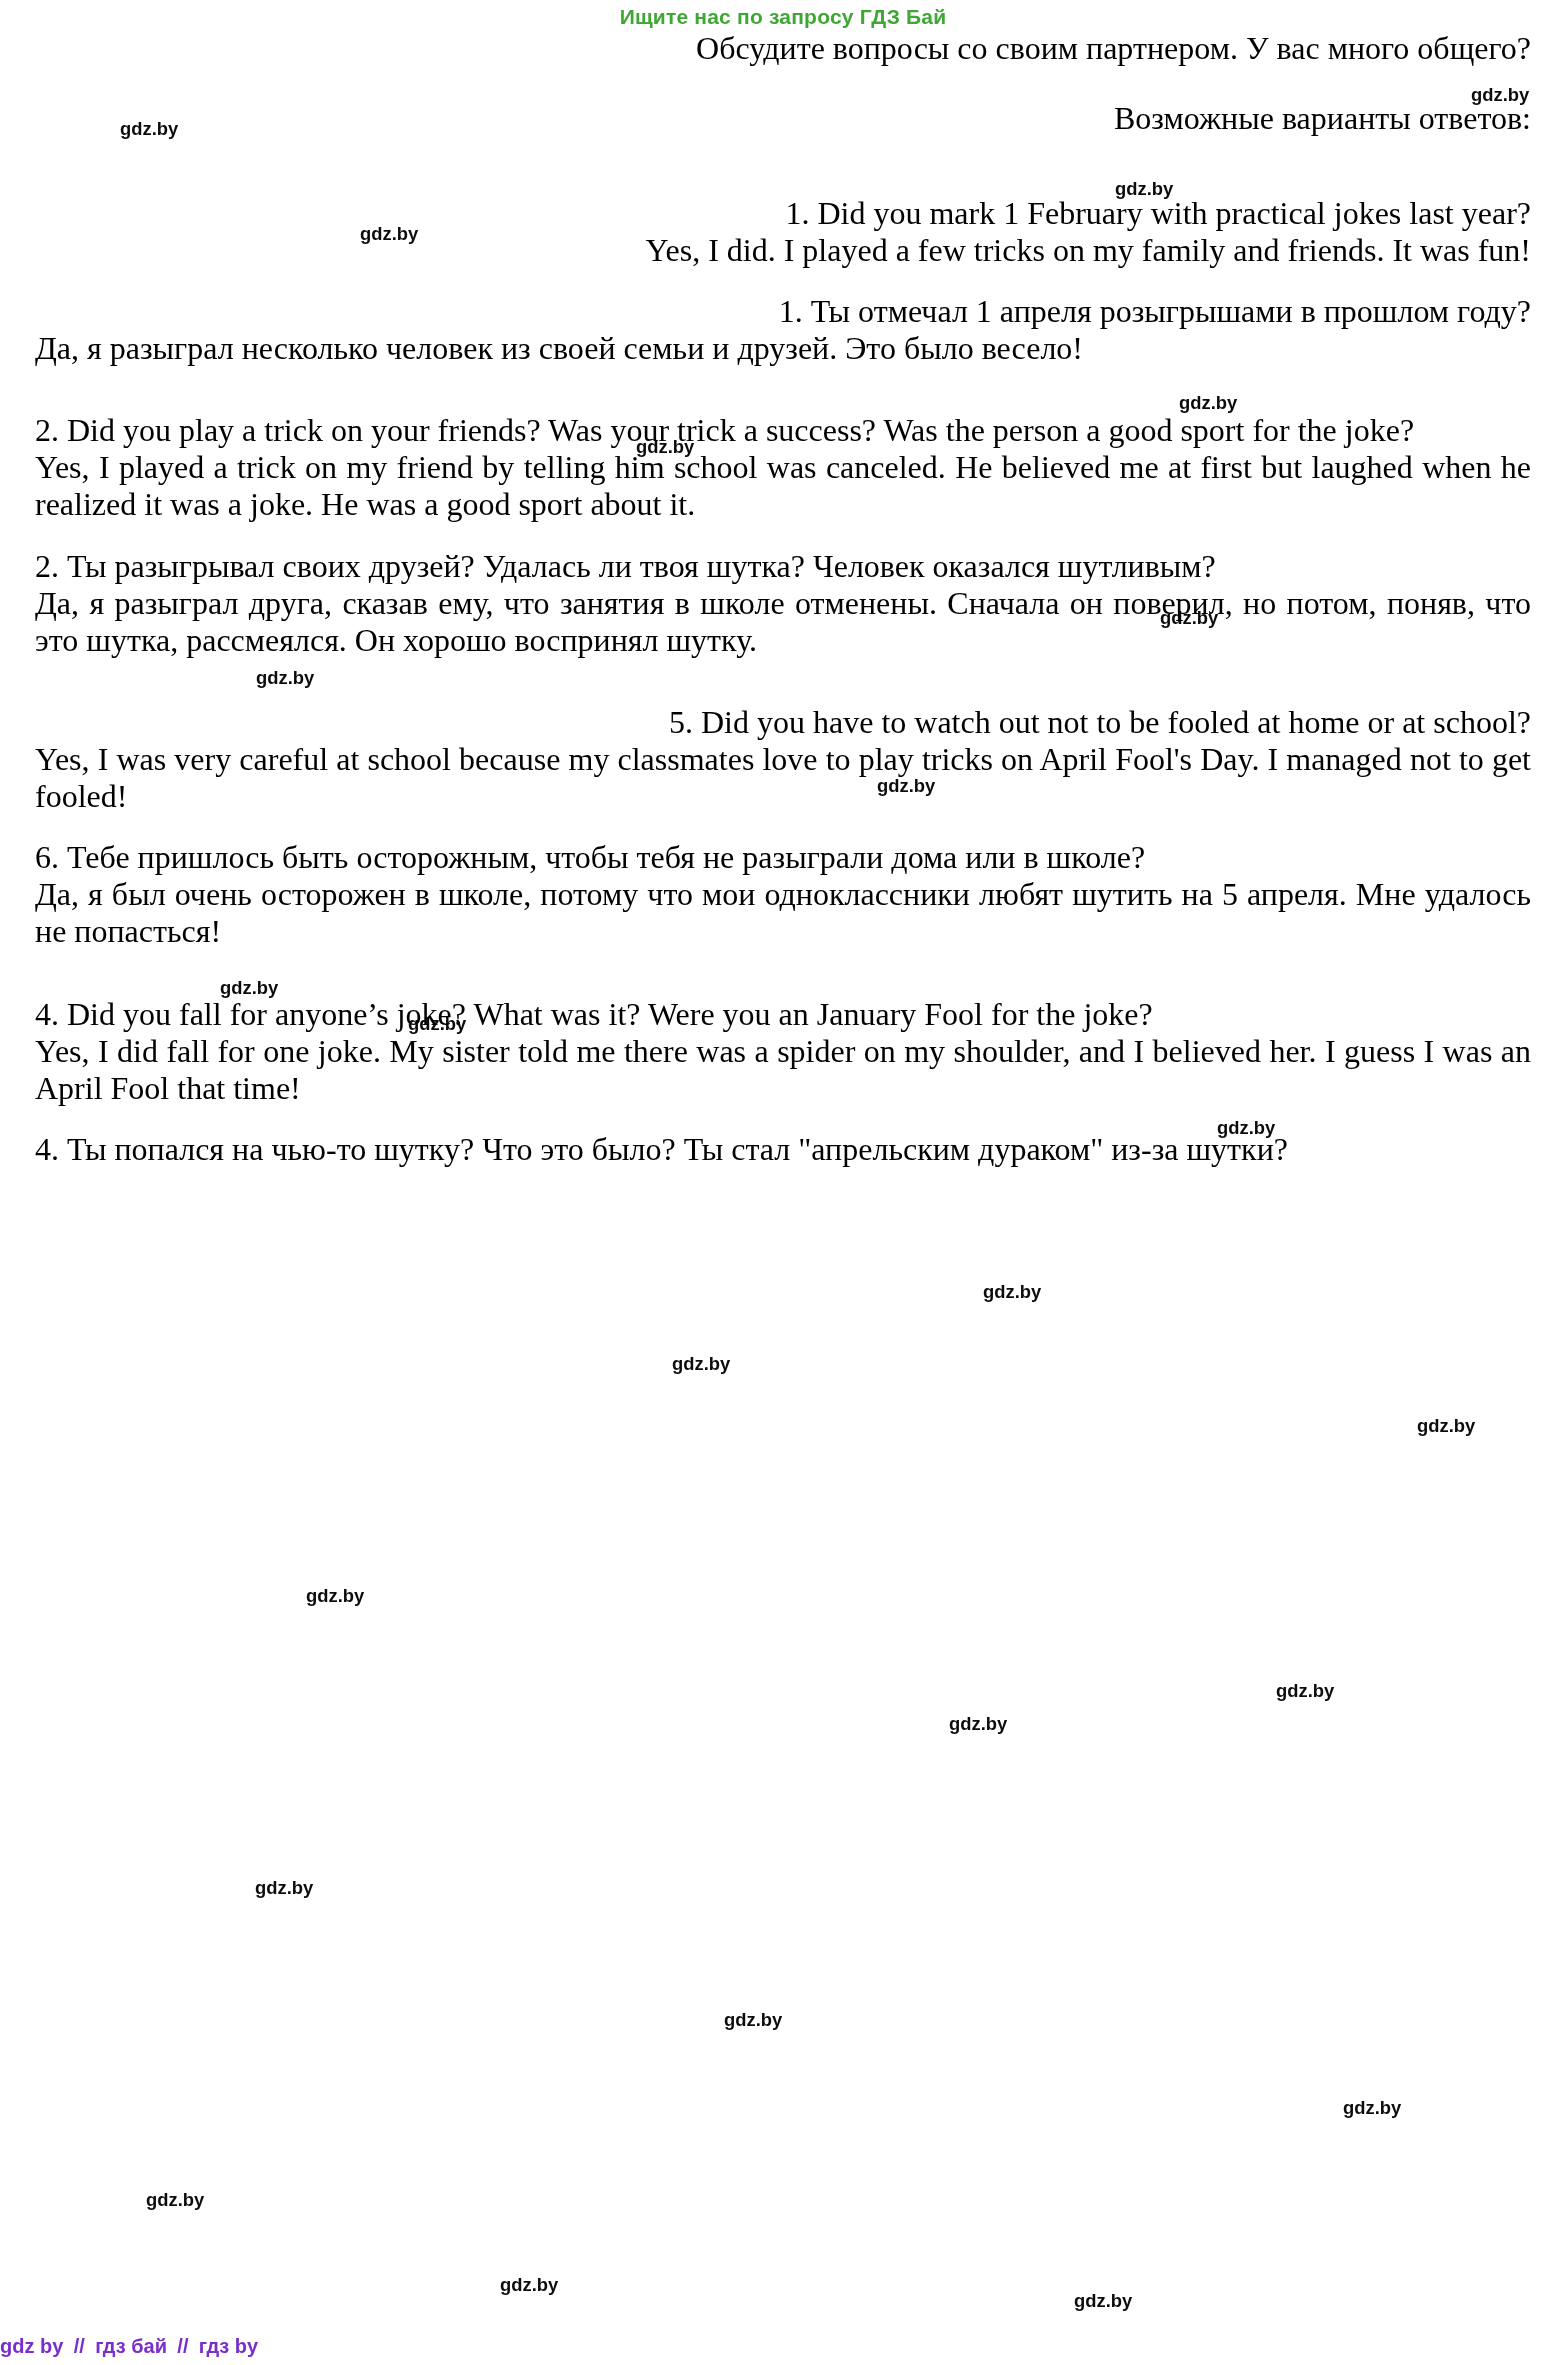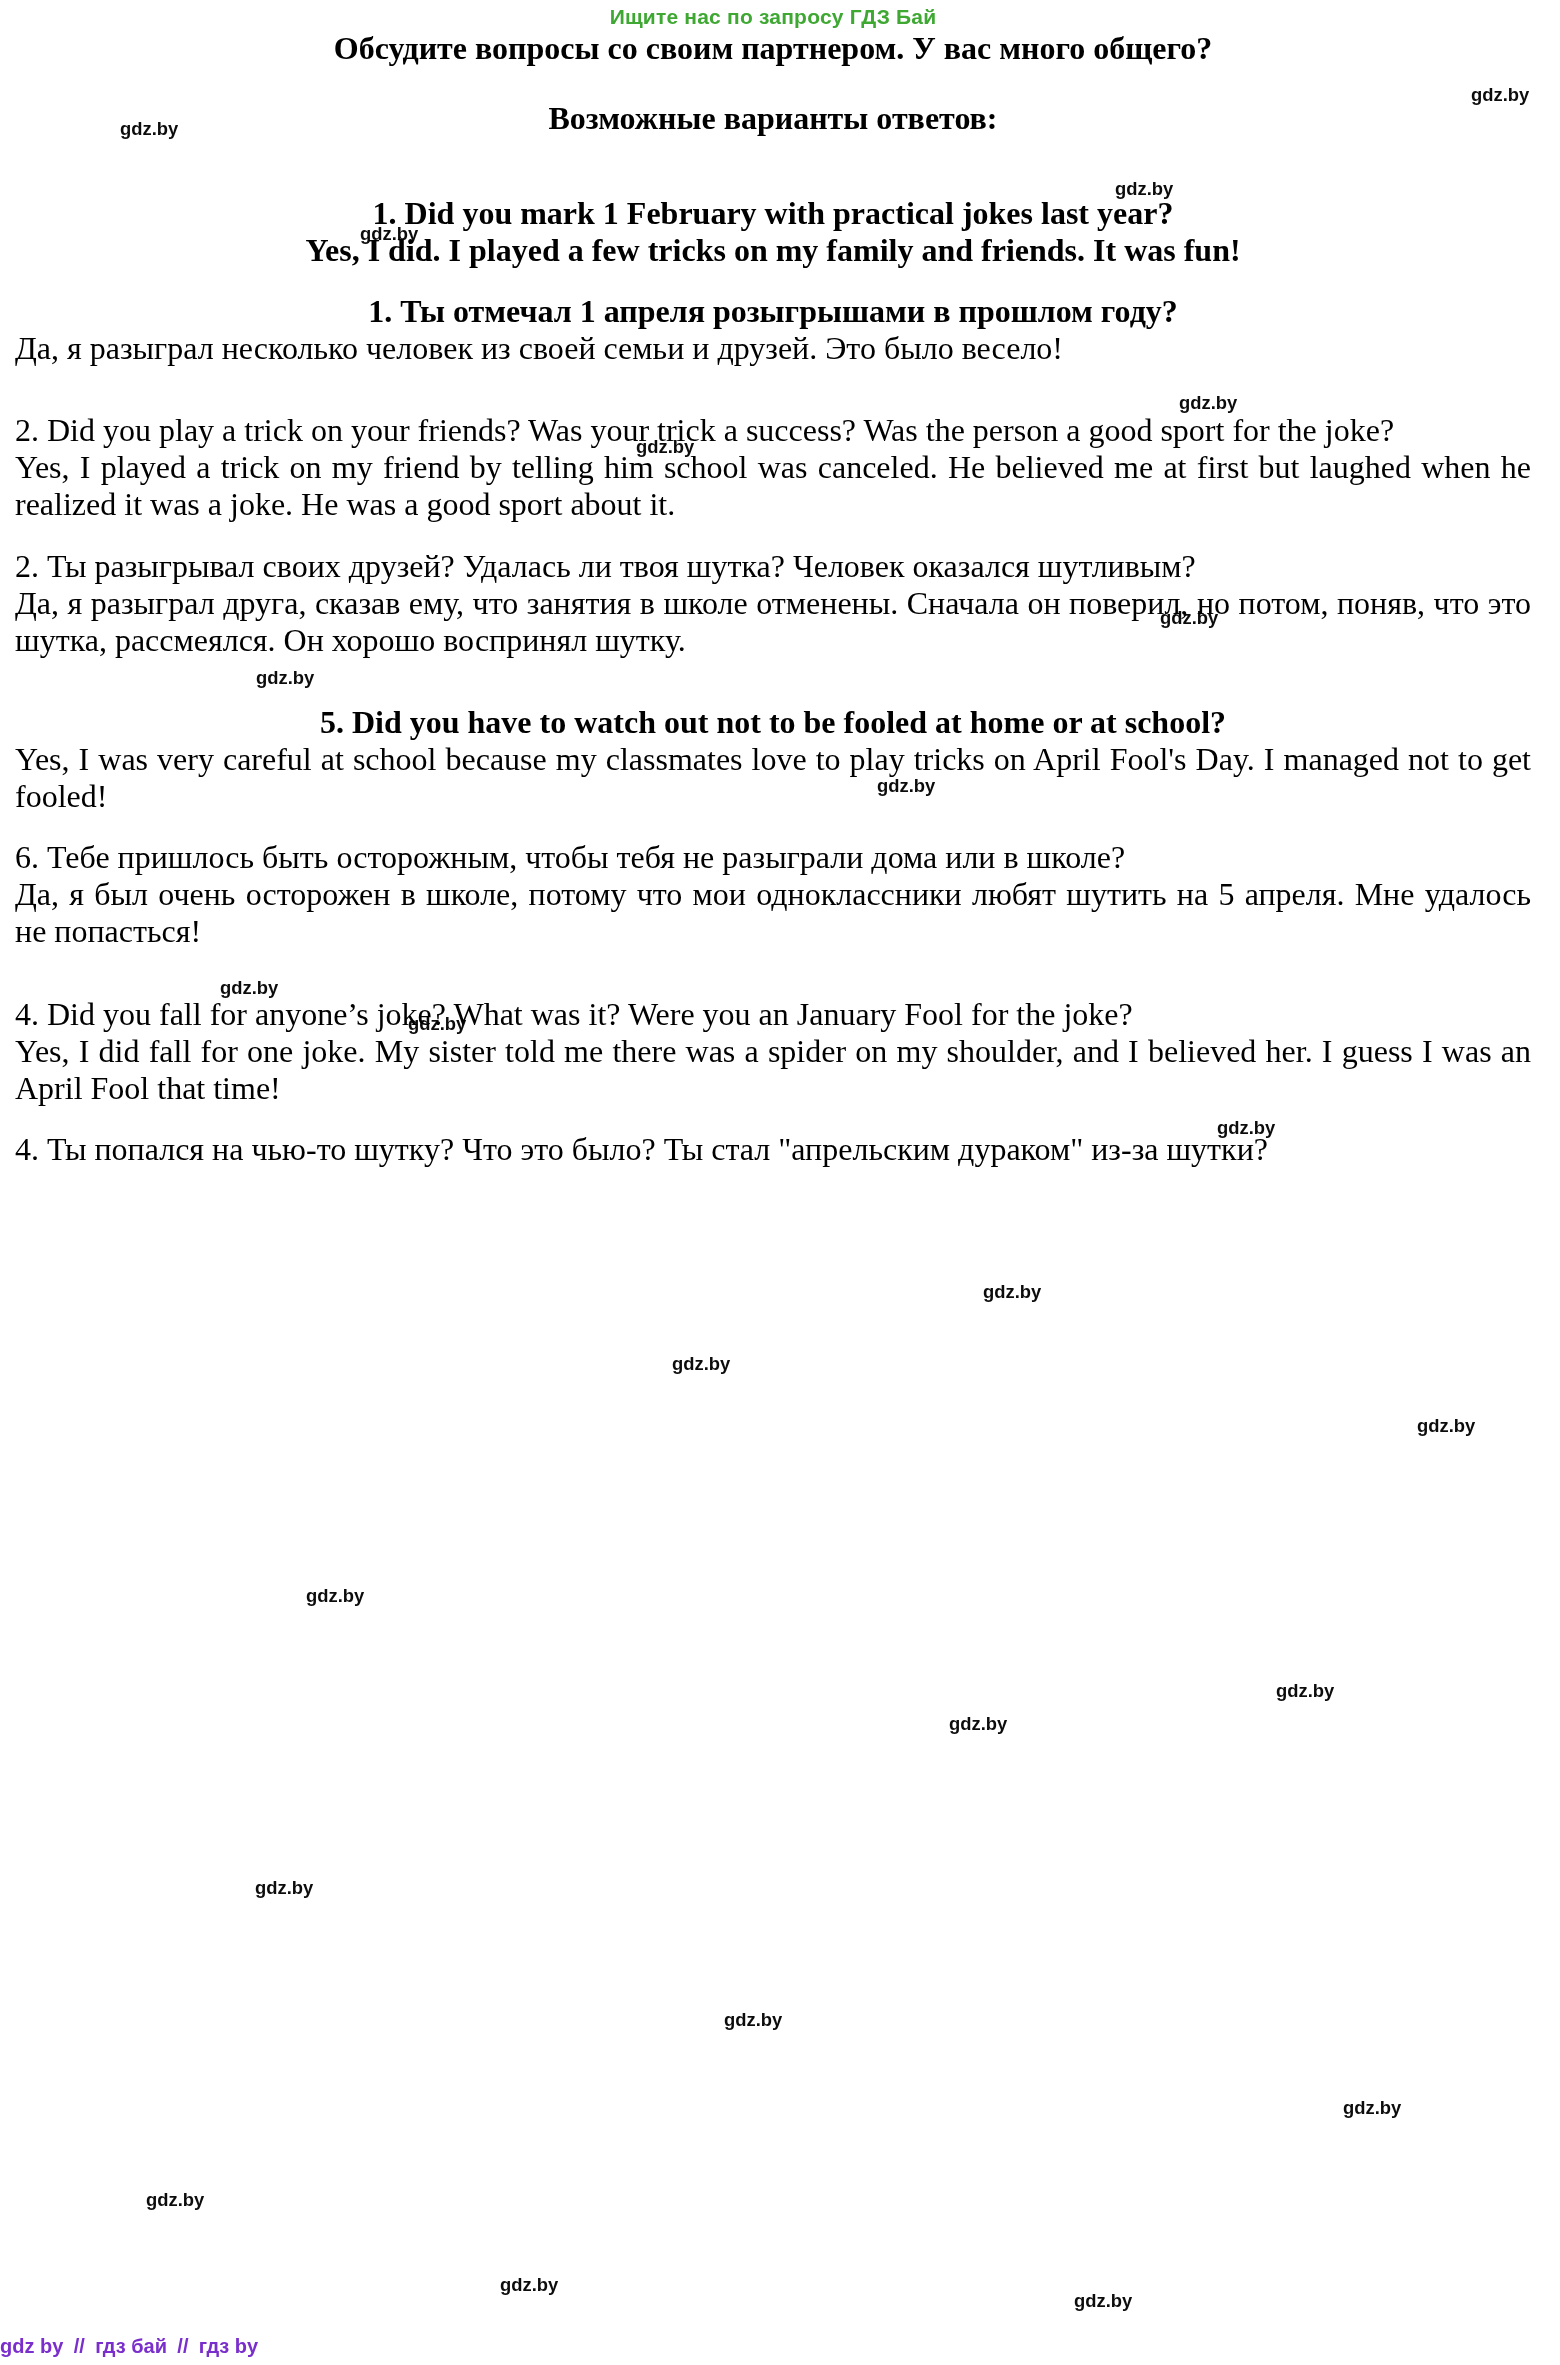--- a/index.html
+++ b/index.html
@@ -10,21 +10,21 @@
   body {
     width: 1560px;
     font-family: "Liberation Serif", serif;
     color: #000000;
   }
   .page {
     position: relative;
     width: 1560px;
     min-height: 2366px;
     box-sizing: border-box;
-    padding: 0 29px 0 15px;
+    padding: 0 29px 0 35px;
     overflow: hidden;
   }
   .top-banner {
     text-align: center;
     font-family: "Liberation Sans", sans-serif;
     font-weight: bold;
     font-size: 21px;
     color: #3ea832;
     padding: 4.8px 0 1.6px 0;
     letter-spacing: 0.2px;
@@ -34,22 +34,21 @@
     z-index: 2;
   }
   p.line {
     margin: 0;
     font-size: 32px;
     line-height: 1.16;
     text-align: justify;
     text-justify: inter-word;
   }
   p.line.nojust {
-    text-align: center;
-    font-weight: bold;
+    text-align: right;
   }
   .blk {
     margin: 0 0 21px 0;
   }
   .blk.tight {
     margin-bottom: 0;
   }
   .gap-s { height: 11.2px; }
   .gap-m { height: 24px; }
   .gap-l { height: 37px; }

